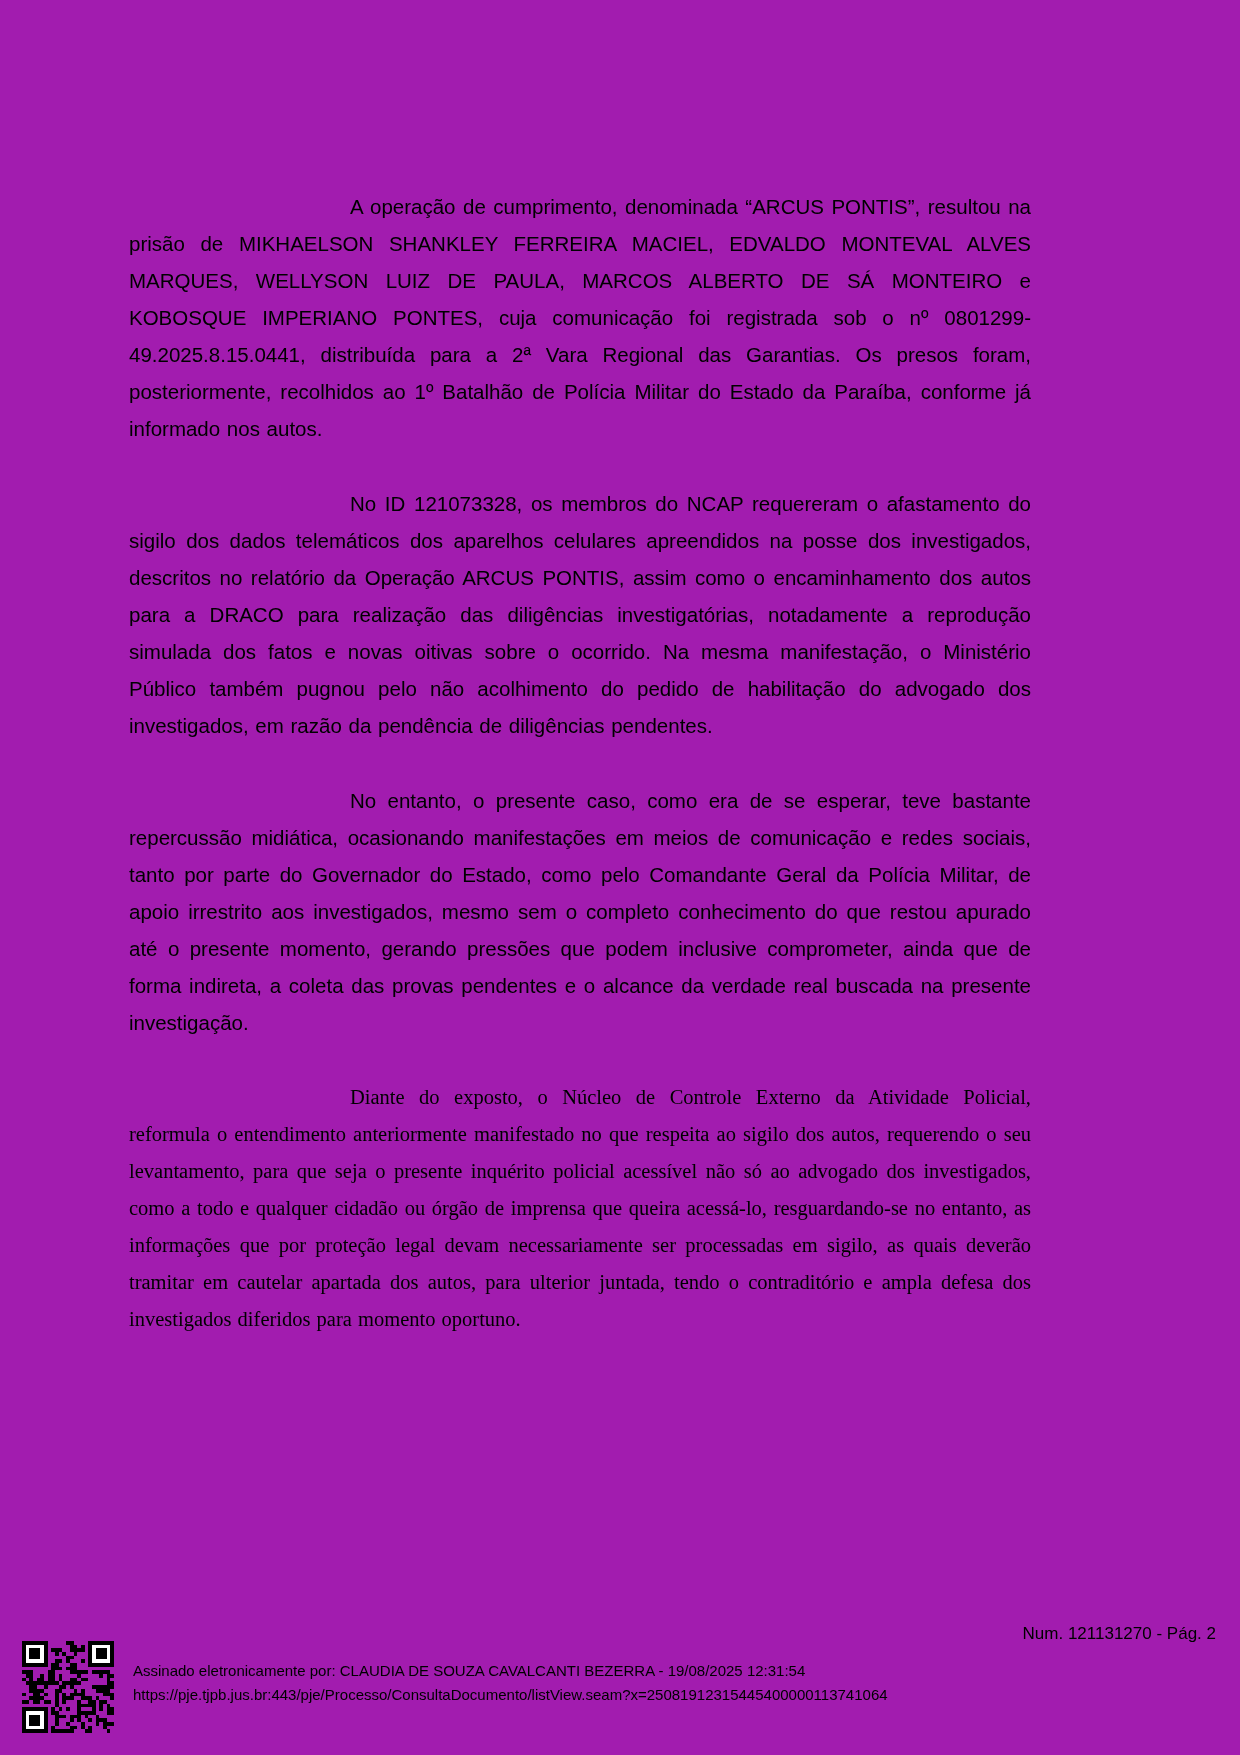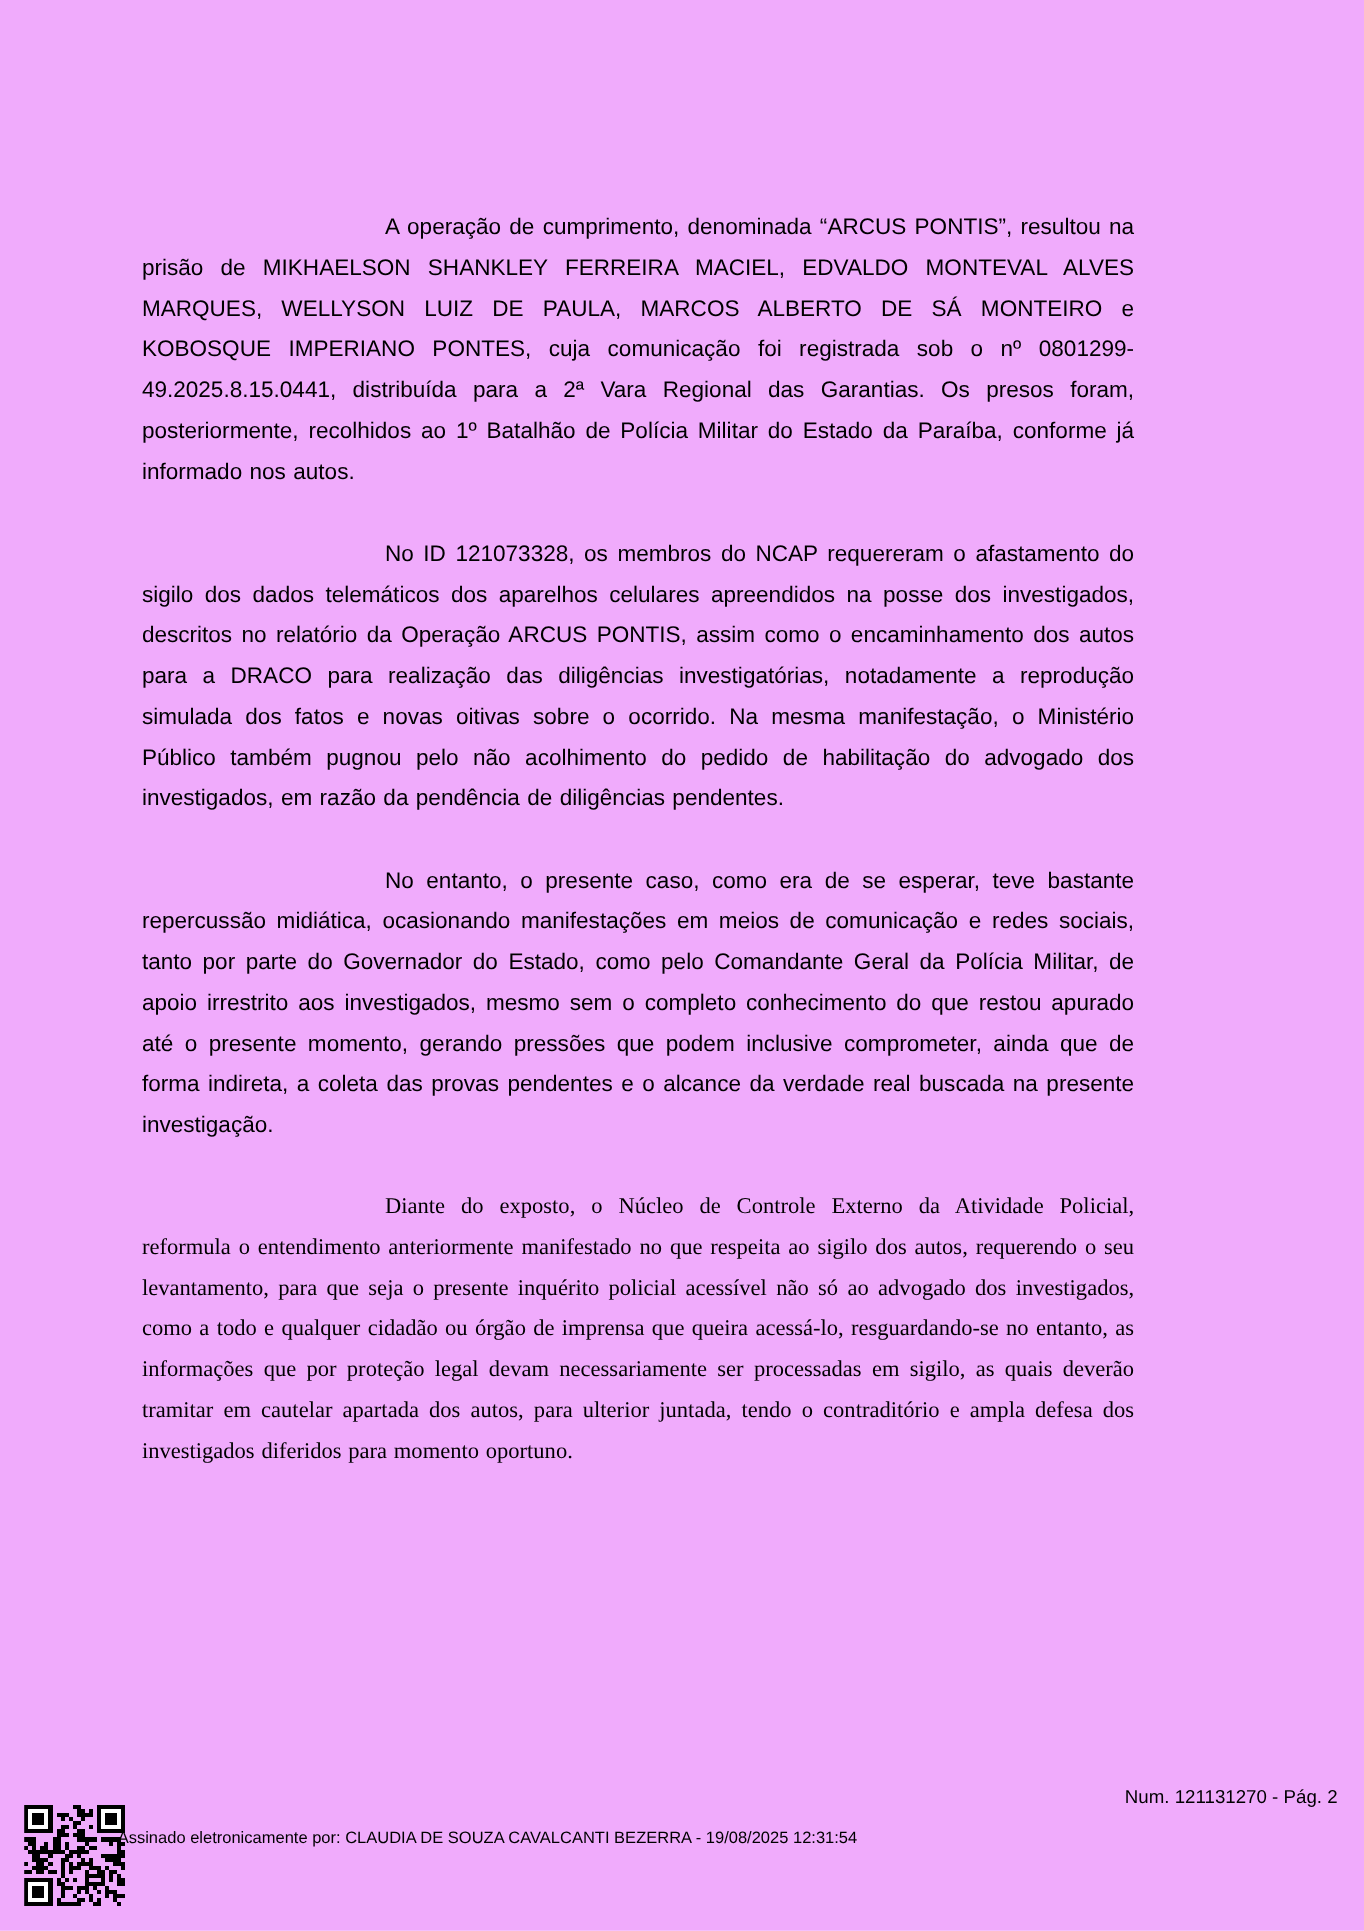--- a/index.html
+++ b/index.html
@@ -8,21 +8,21 @@
     height: 1755px;
     background: #ffffff;
     font-family: "Liberation Sans", sans-serif;
     color: #000000;
     position: relative;
     overflow: hidden;
   }
   .page {
     position: absolute;
     inset: 0;
-    background: #f0abfc;
+    background: #a21caf;
   }
   .content {
     position: absolute;
     left: 129px;
     top: 188px;
     width: 902px;
   }
   .content p {
     margin: 0 0 38px 0;
     font-size: 20.5px;
@@ -35,21 +35,21 @@
   .footer-qr {
     position: absolute;
     left: 22px;
     top: 1641px;
     width: 92px;
     height: 92px;
   }
   .footer-qr svg { width: 100%; height: 100%; display: block; }
   .footer-meta {
     position: absolute;
-    left: 107px;
+    left: 133px;
     top: 1659px;
     font-size: 15px;
     line-height: 24px;
     white-space: nowrap;
   }
   .footer-meta div { height: 24px; }
   .page-num {
     position: absolute;
     right: 24px;
     top: 1624px;
@@ -288,17 +288,18 @@
         <rect x="19" y="1" width="5" height="5" fill="#fff"></rect>
         <rect x="20" y="2" width="3" height="3" fill="#000"></rect>
         <rect x="0" y="18" width="7" height="7" fill="#000"></rect>
         <rect x="1" y="19" width="5" height="5" fill="#fff"></rect>
         <rect x="2" y="20" width="3" height="3" fill="#000"></rect>
       </svg>
   </div>
 
   <div class="footer-meta">
     <div>Assinado eletronicamente por: CLAUDIA DE SOUZA CAVALCANTI BEZERRA - 19/08/2025 12:31:54</div>
+    <div>https://pje.tjpb.jus.br:443/pje/Processo/ConsultaDocumento/listView.seam?x=25081912315445400000113741064</div>
   </div>
 
   <div class="page-num">Num. 121131270 - Pág. 2</div>
 
 </div>
 
 </body></html>

